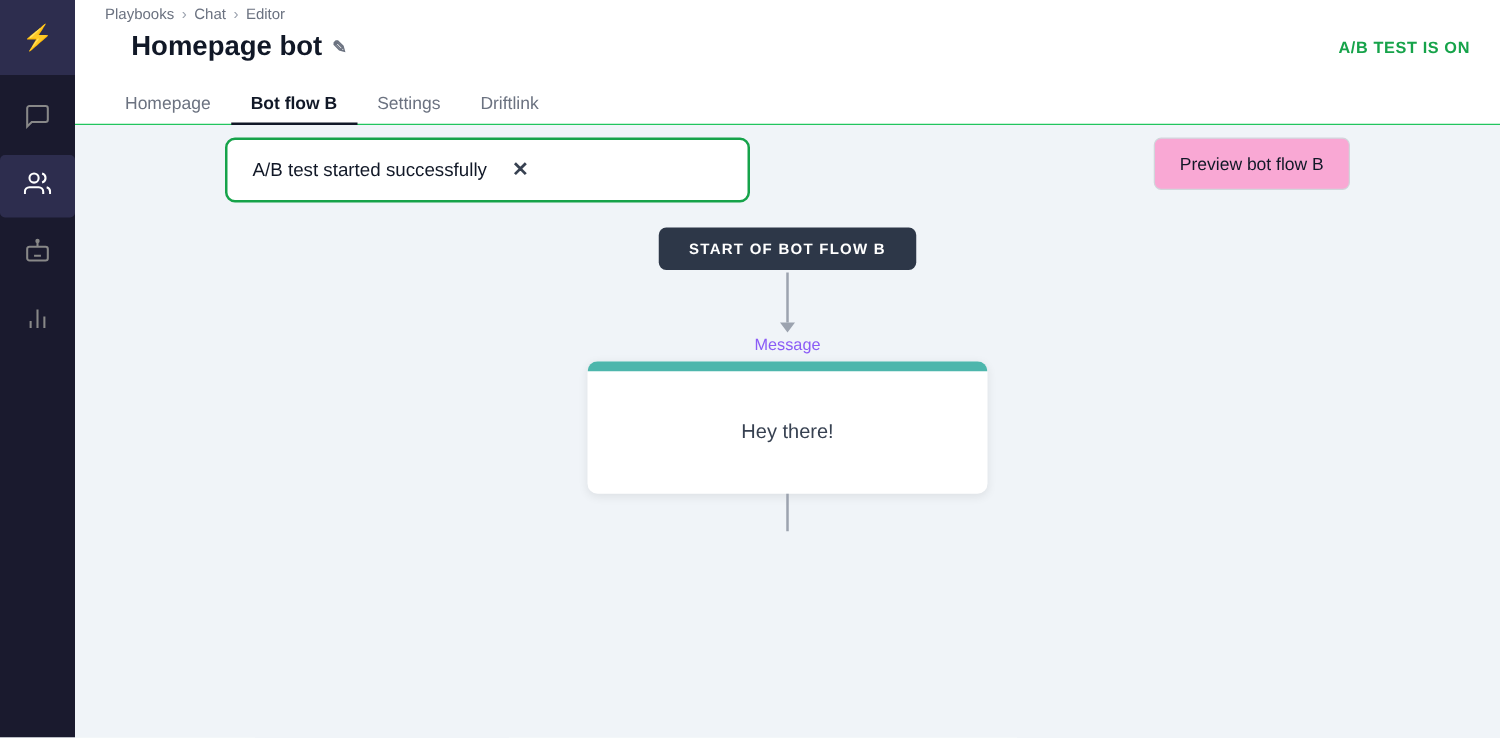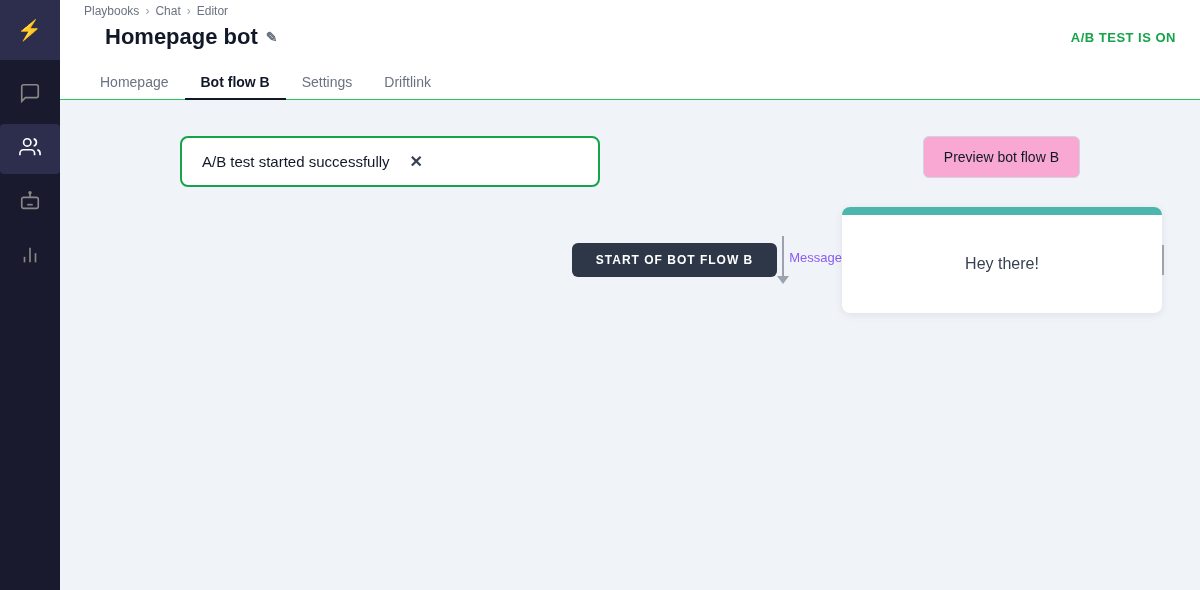--- a/index.html
+++ b/index.html
@@ -125,21 +125,21 @@
 
     
     .content {
       flex: 1;
       background: #f0f4f8;
       position: relative;
       overflow: hidden;
       display: flex;
       flex-direction: column;
       align-items: center;
-      padding: 36px;
+      padding: 10px;
     }
 
     
     .content-top-row {
       display: flex;
       align-items: flex-start;
       justify-content: space-between;
       width: 100%;
       max-width: 900px;
       gap: 16px;
@@ -177,25 +177,24 @@
       font-weight: 500;
       color: #111827;
       cursor: pointer;
       white-space: nowrap;
       flex-shrink: 0;
     }
 
     
     .flow-canvas {
       display: flex;
-      flex-direction: row;
+      flex-direction: column;
       align-items: center;
       margin-top: 20px;
       width: 100%;
-      justify-content: flex-end;
     }
 
     
     .start-node {
       background: #2d3748;
       color: #fff;
       padding: 10px 24px;
       border-radius: 6px;
       font-size: 12px;
       font-weight: 700;

